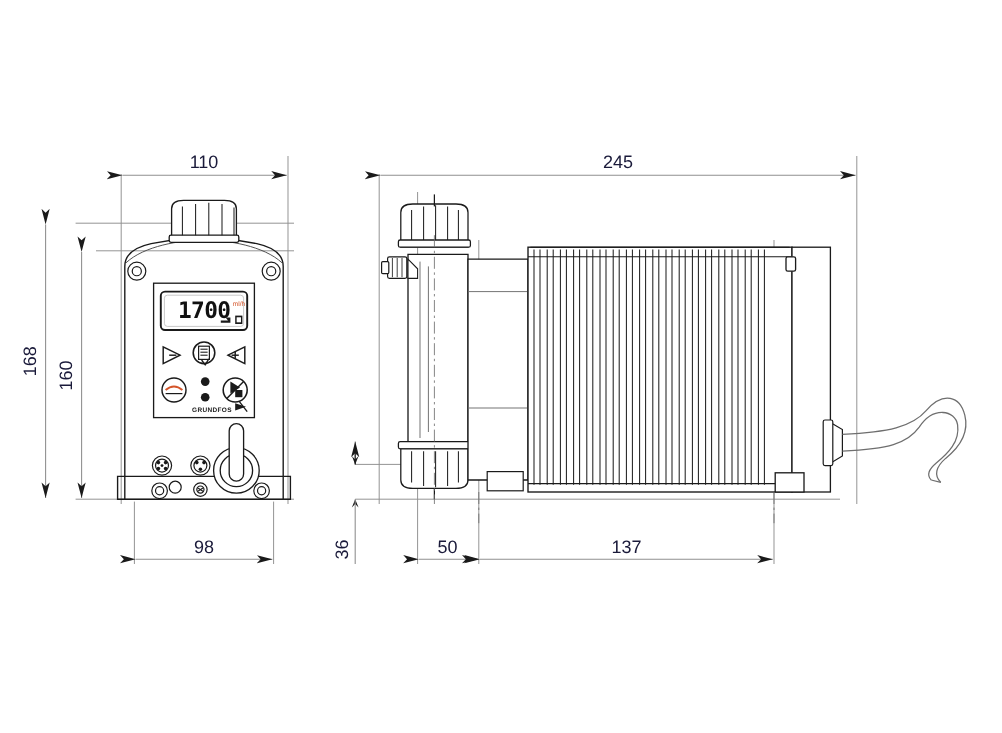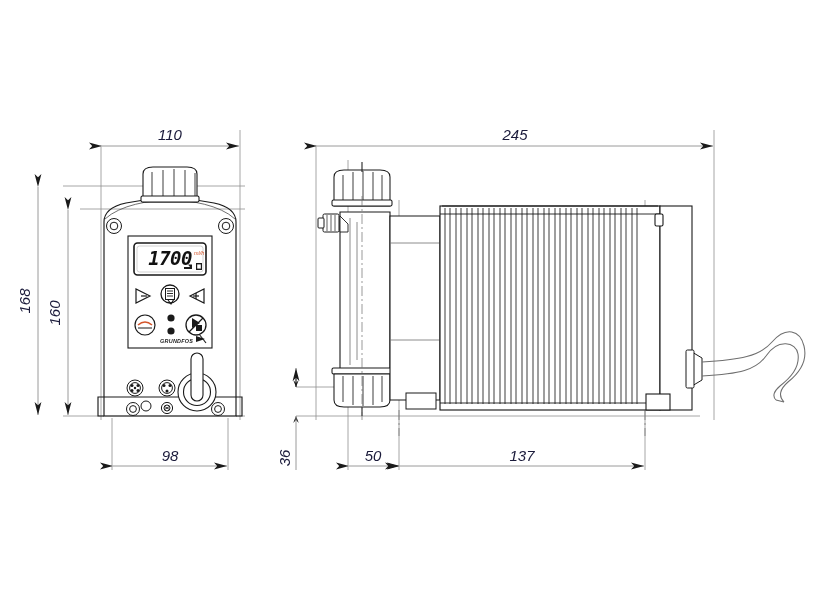--- a/index.html
+++ b/index.html
@@ -12,21 +12,20 @@
     width: 835px;
     height: 611px;
     overflow: hidden;
     font-family: "Liberation Sans", sans-serif;
   }
   #drawing-root {
     position: relative;
     width: 835px;
     height: 611px;
     background: #eab308;
-    font-style: italic;
   }
   svg.sheet {
     display: block;
     width: 835px;
     height: 611px;
   }
   .dim-text {
     font-family: "Liberation Sans", sans-serif;
     font-size: 15px;
     fill: #1a1a3a;

